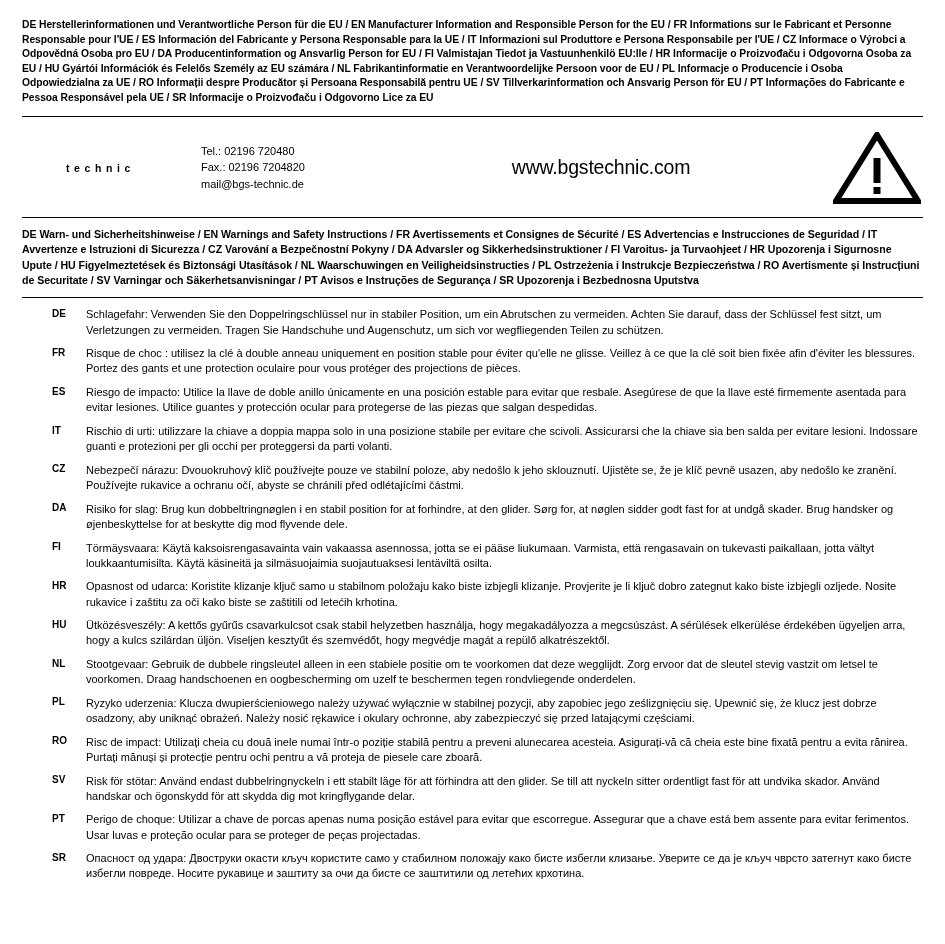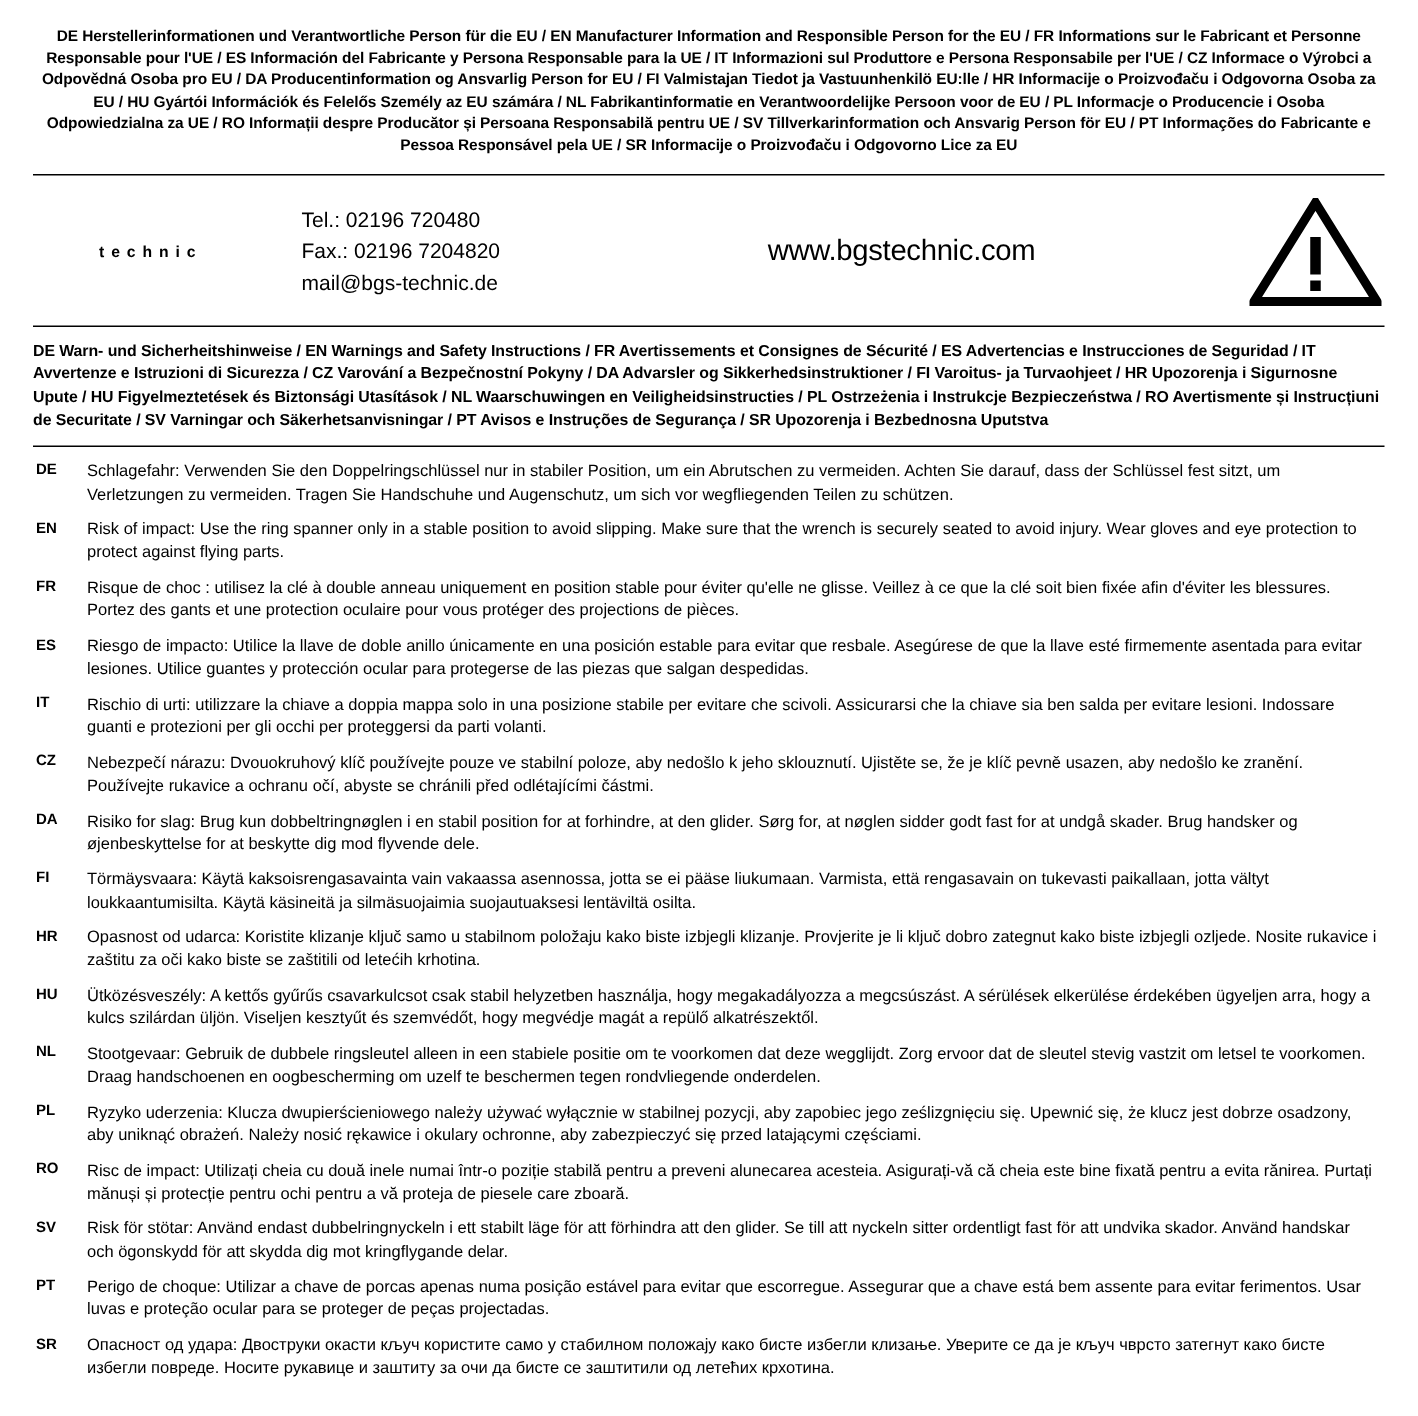--- a/index.html
+++ b/index.html
@@ -20,21 +20,21 @@
     height: 944px;
     box-sizing: border-box;
     padding: 18px 22px 0 22px;
   }
 
   
   .header-langs {
     font-size: 10.3px;
     font-weight: bold;
     line-height: 1.42;
-    text-align: center;
+    text-align: left;
     letter-spacing: -0.05px;
     margin-bottom: 10px;
   }
 
   hr.rule {
     border: none;
     border-top: 1.6px solid #000;
     margin: 0;
   }
 
@@ -73,21 +73,21 @@
     margin-top: 1px;
     padding-left: 40px;
   }
   .addr {
     flex: 0 0 180px;
     font-size: 11.7px;
     line-height: 1.5;
   }
   .contact {
     flex: 0 0 200px;
-    font-size: 14px;
+    font-size: 11px;
     line-height: 1.5;
   }
   .website {
     flex: 1 1 auto;
     text-align: center;
     font-size: 19.5px;
     font-weight: normal;
     letter-spacing: -0.2px;
     padding-right: 30px;
   }
@@ -104,20 +104,21 @@
     font-size: 10.6px;
     font-weight: bold;
     line-height: 1.46;
     padding: 9px 0 9px 0;
     letter-spacing: -0.05px;
   }
 
   
   .instructions {
     padding-top: 9px;
+    margin-left: 28px;
   }
   .row {
     display: flex;
     align-items: flex-start;
     margin-bottom: 8.5px;
   }
   .row .code {
     flex: 0 0 34px;
     font-size: 10px;
     font-weight: bold;
@@ -172,24 +173,20 @@
 
   <hr class="rule">
 
   <div class="instructions">
 
     <div class="row">
       <div class="code">DE</div>
       <div class="text">Schlagefahr: Verwenden Sie den Doppelringschlüssel nur in stabiler Position, um ein Abrutschen zu vermeiden. Achten Sie darauf, dass der Schlüssel fest sitzt, um Verletzungen zu vermeiden. Tragen Sie Handschuhe und Augenschutz, um sich vor wegfliegenden Teilen zu schützen.</div>
     </div>
     <div class="row">
-      <div class="code">EN</div>
-      <div class="text">Risk of impact: Use the ring spanner only in a stable position to avoid slipping. Make sure that the wrench is securely seated to avoid injury. Wear gloves and eye protection to protect against flying parts.</div>
-    </div>
-    <div class="row">
       <div class="code">FR</div>
       <div class="text">Risque de choc : utilisez la clé à double anneau uniquement en position stable pour éviter qu'elle ne glisse. Veillez à ce que la clé soit bien fixée afin d'éviter les blessures. Portez des gants et une protection oculaire pour vous protéger des projections de pièces.</div>
     </div>
     <div class="row">
       <div class="code">ES</div>
       <div class="text">Riesgo de impacto: Utilice la llave de doble anillo únicamente en una posición estable para evitar que resbale. Asegúrese de que la llave esté firmemente asentada para evitar lesiones. Utilice guantes y protección ocular para protegerse de las piezas que salgan despedidas.</div>
     </div>
     <div class="row">
       <div class="code">IT</div>
       <div class="text">Rischio di urti: utilizzare la chiave a doppia mappa solo in una posizione stabile per evitare che scivoli. Assicurarsi che la chiave sia ben salda per evitare lesioni. Indossare guanti e protezioni per gli occhi per proteggersi da parti volanti.</div>

